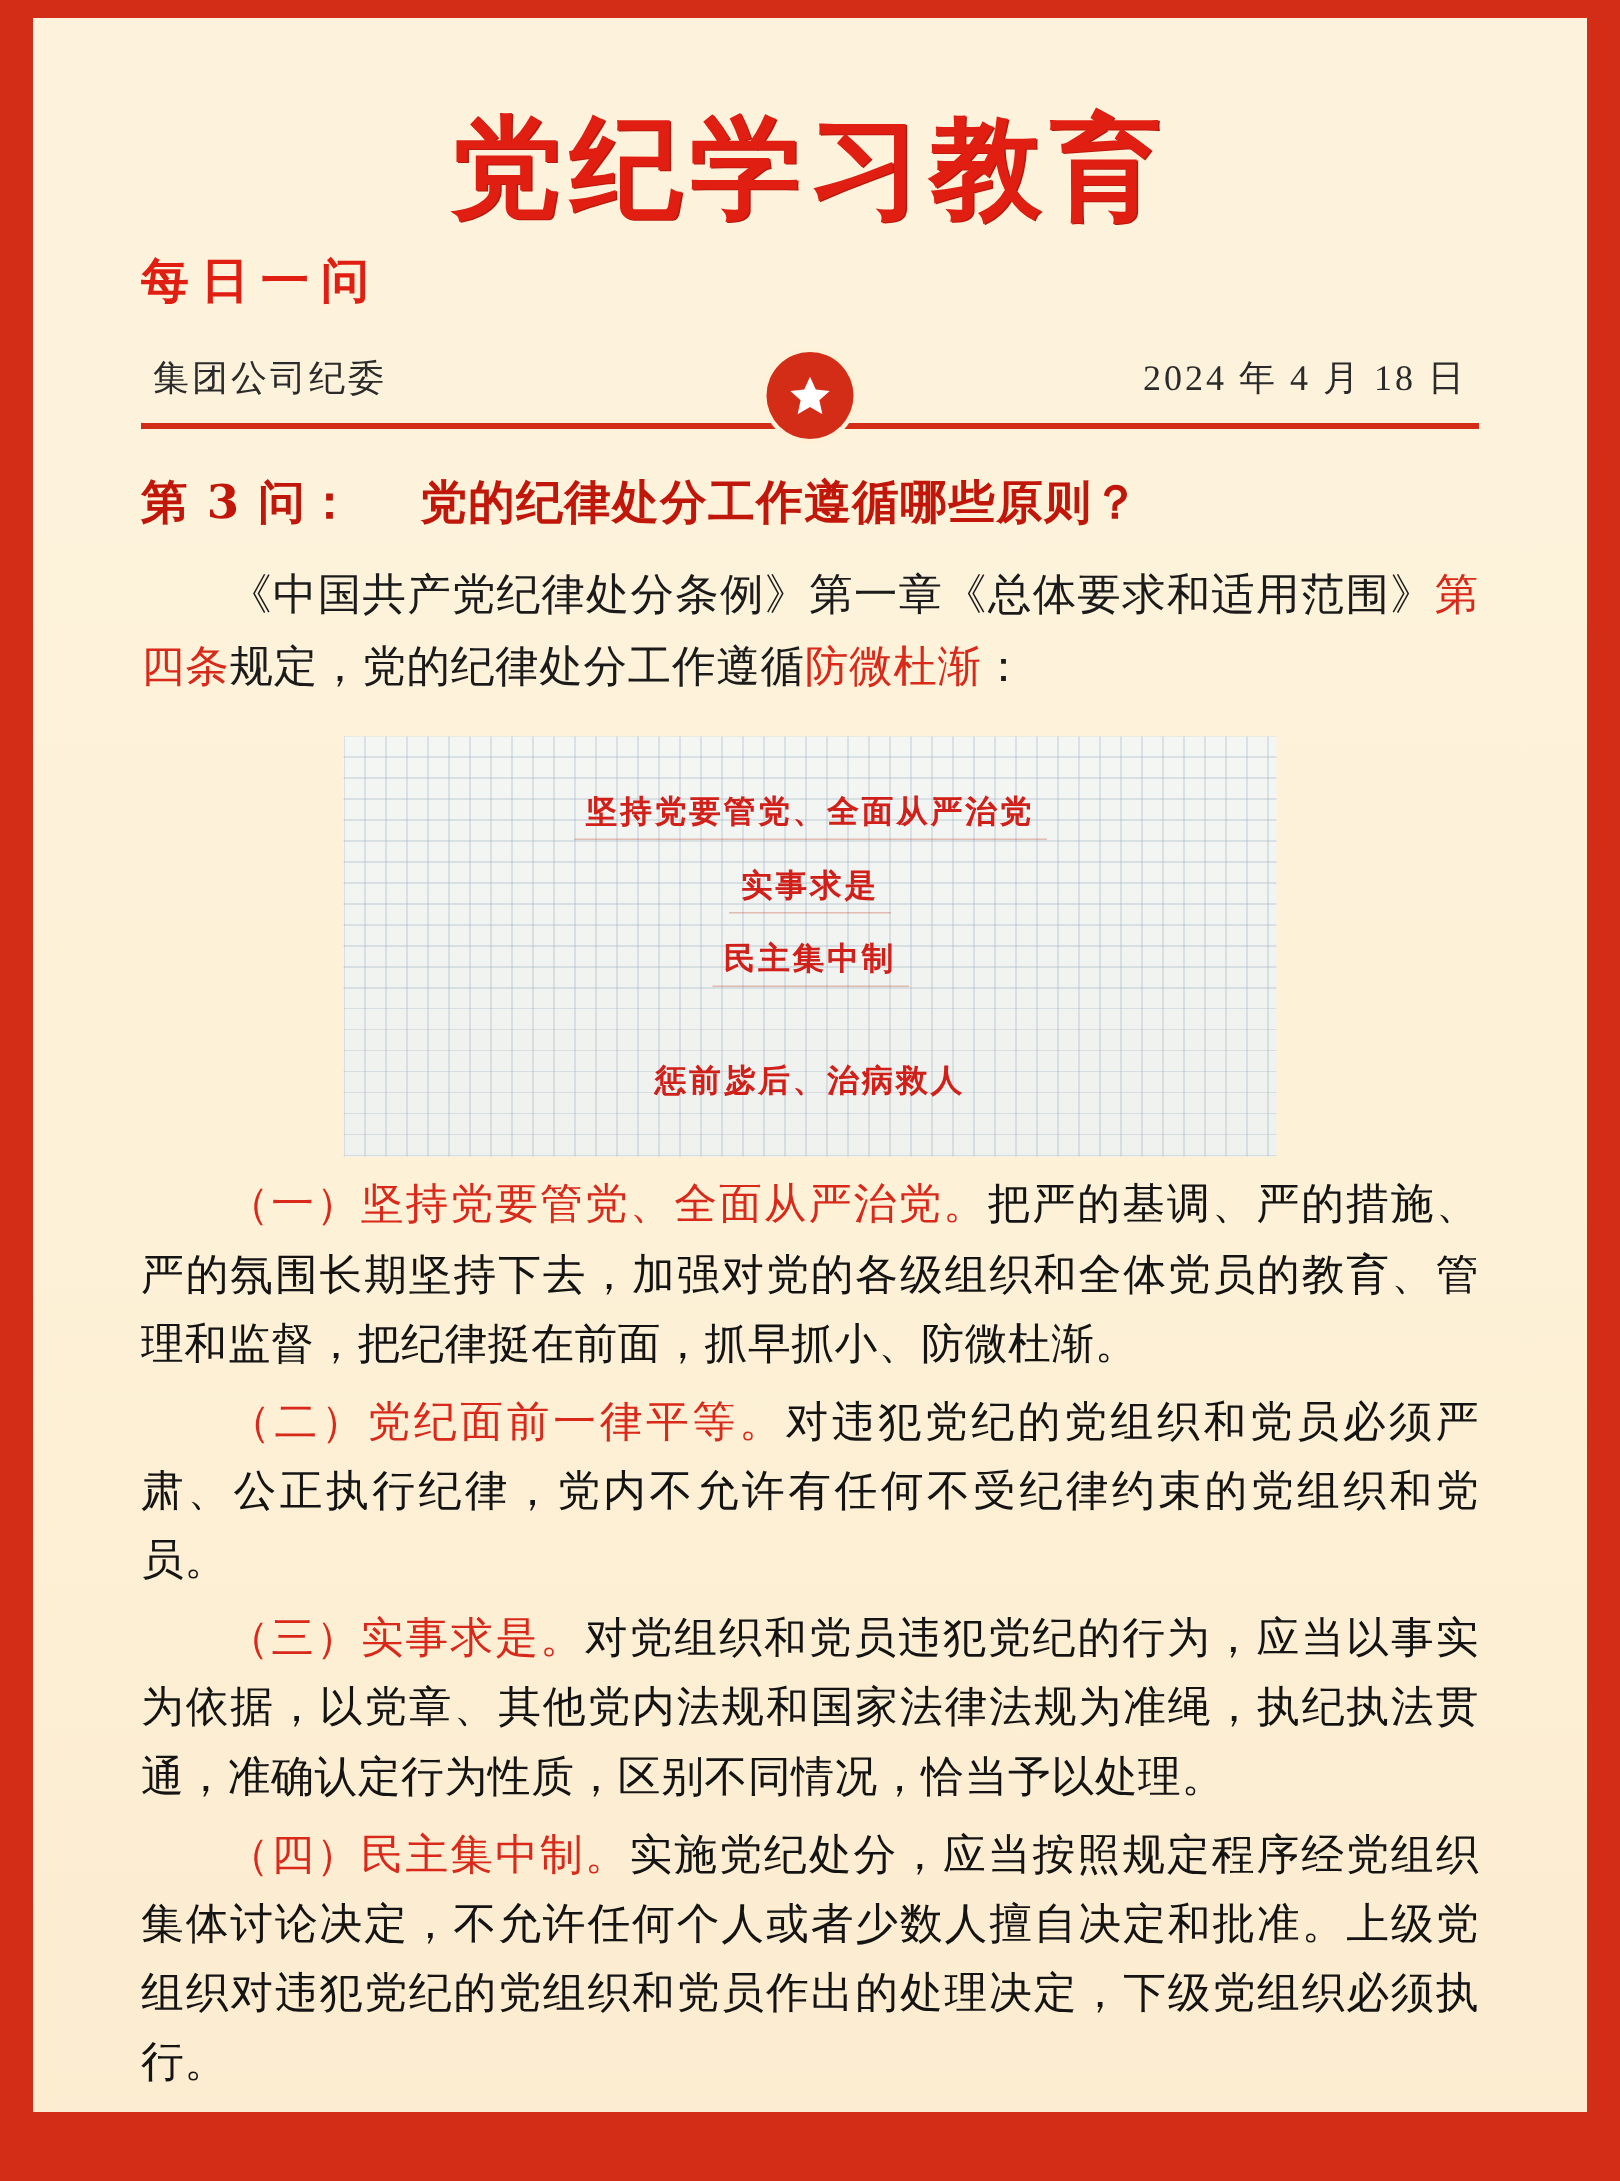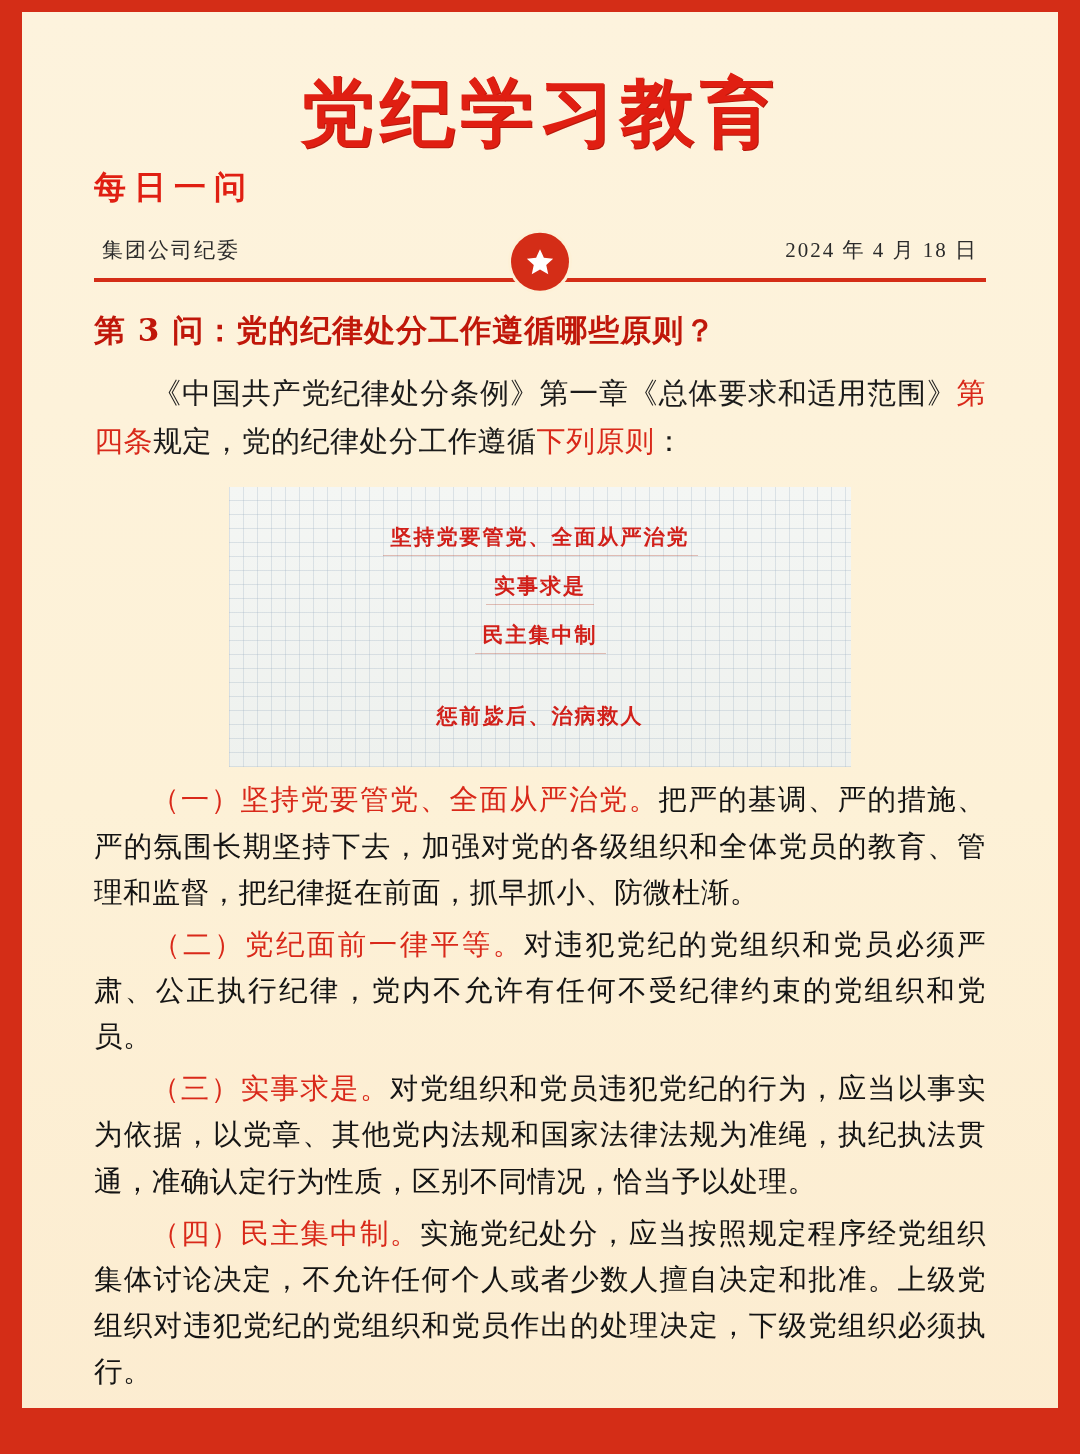--- a/index.html
+++ b/index.html
@@ -66,21 +66,21 @@
     position: relative;
     display: flex;
     align-items: center;
     justify-content: space-between;
     margin-top: 26px;
     padding: 0 8px 14px 8px;
     border-bottom: 4px solid #d42d17;
   }
   .meta-left, .meta-right {
     color: #2b2b2b;
-    font-size: 21px;
+    font-size: 24px;
     letter-spacing: 2px;
     font-family: "Liberation Serif", serif;
   }
   .badge {
     position: absolute;
     left: 50%;
     top: 50%;
     transform: translate(-50%, -42%);
     width: 58px;
     height: 58px;
@@ -95,21 +95,21 @@
 
   
   .question {
     margin-top: 28px;
     font-size: 31px;
     font-weight: bold;
     color: #c0170a;
     letter-spacing: 1px;
     font-family: "DejaVu Serif", "Liberation Serif", serif;
   }
-  .question .qbody { color: #c0170a; }
+  .question .qbody { color: #c0170a; margin-left: 44px; }
 
   .intro {
     margin-top: 18px;
     font-size: 29px;
     line-height: 1.65;
     color: #1b1b1b;
     text-align: justify;
     letter-spacing: 0.5px;
   }
   .intro .ind { display: inline-block; width: 58px; }
@@ -172,21 +172,21 @@
         </svg>
       </div>
       <div class="meta-right">2024 年 4 月 18 日</div>
     </div>
 
     <div class="question">
       <span>第 3 问：</span><span class="qbody">党的纪律处分工作遵循哪些原则？</span>
     </div>
 
     <div class="intro">
-      <span class="ind"></span><span>《中国共产党纪律处分条例》第一章《总体要求和适用范围》</span><span class="hl">第四条</span><span>规定，党的纪律处分工作遵循</span><span class="hl">下列原则</span><span>：</span>
+      <span class="ind"></span><span>《中国共产党纪律处分条例》第一章《总体要求和适用范围》</span><span class="hl">第四条</span><span>规定，党的纪律处分工作遵循</span><span class="hl">防微杜渐</span><span>：</span>
     </div>
 
     <div class="figure">
       <div class="figure-line">坚持党要管党、全面从严治党</div>
       <div class="figure-line">实事求是</div>
       <div class="figure-line">民主集中制</div>
       <div class="figure-line">惩前毖后、治病救人</div>
     </div>
 
     <div class="para">

